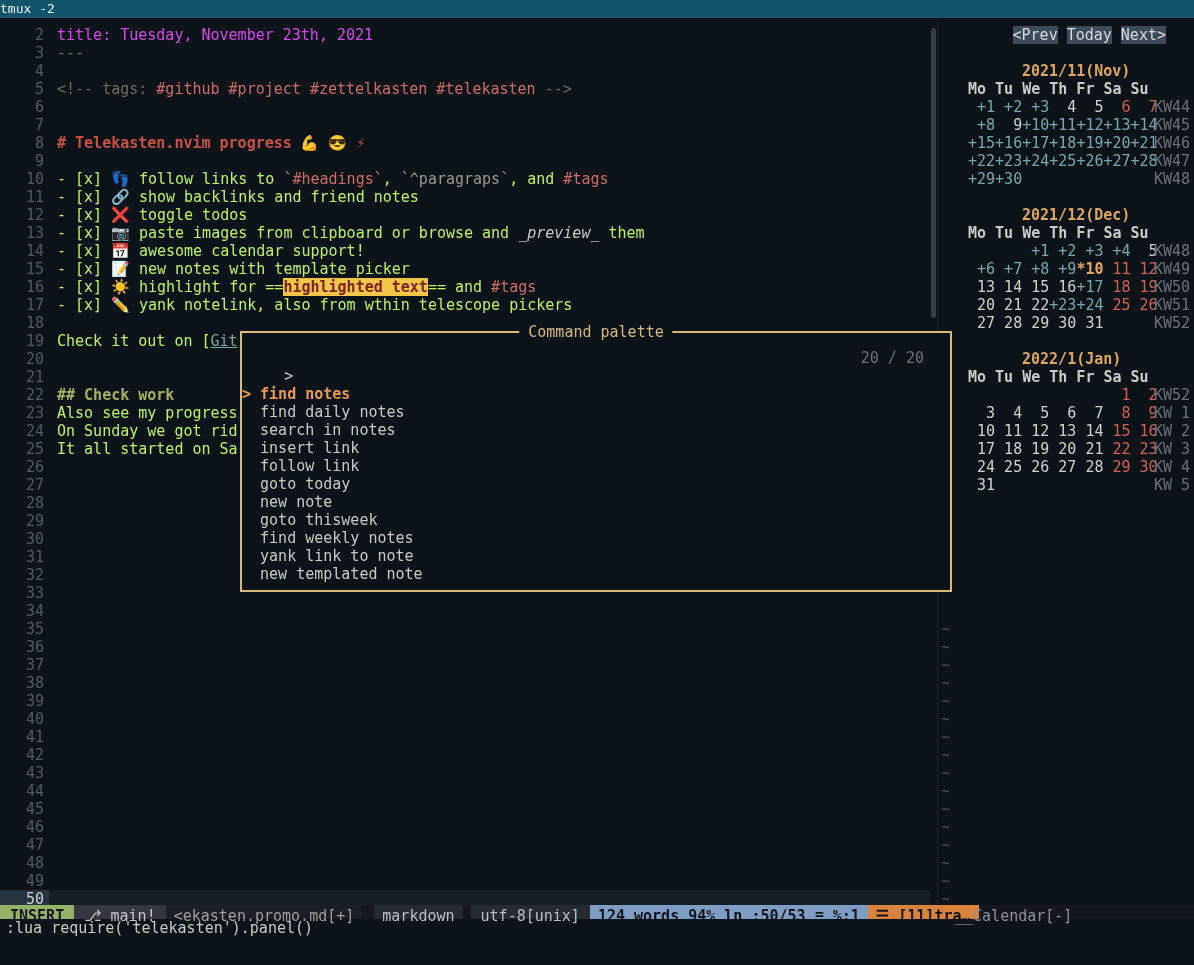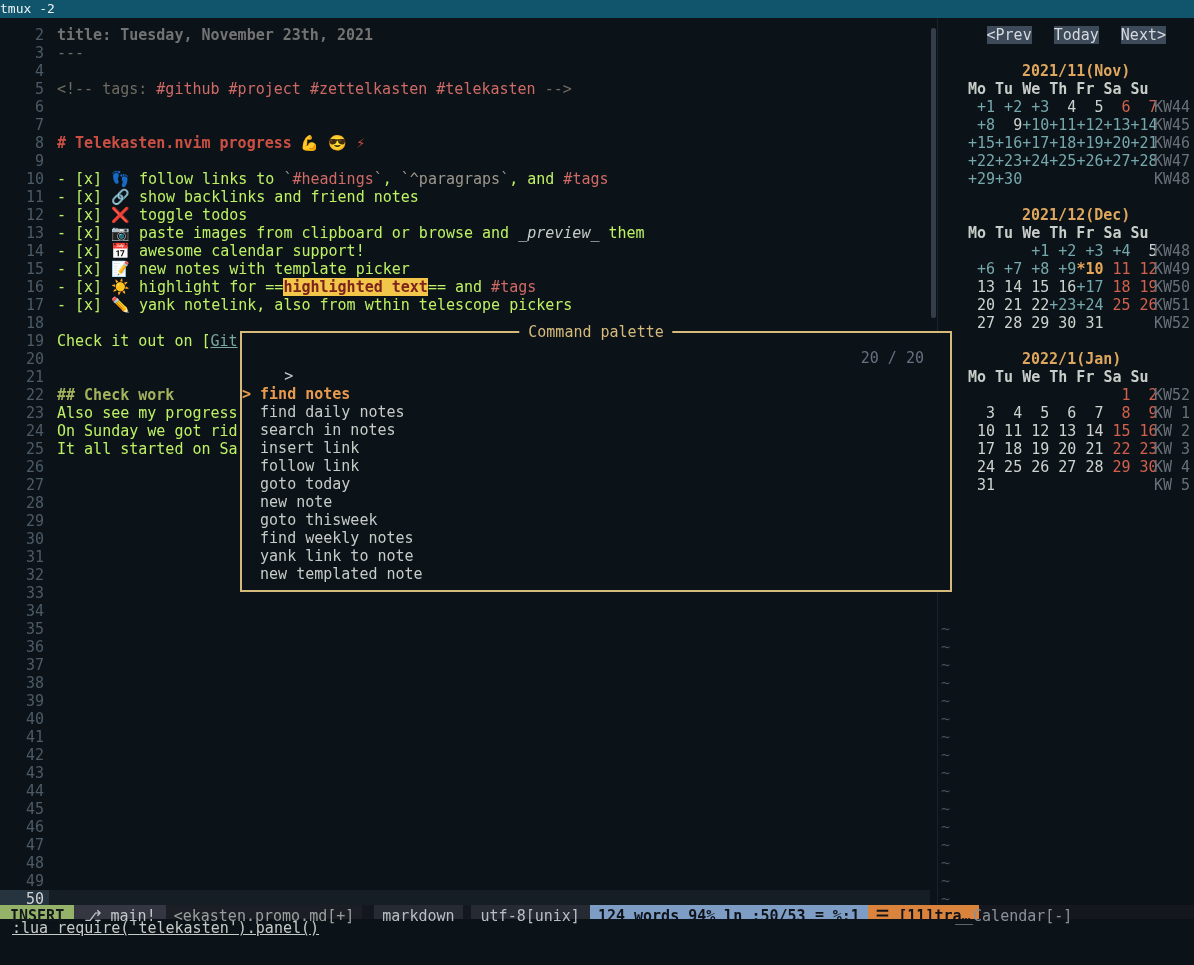--- a/index.html
+++ b/index.html
@@ -14,21 +14,21 @@
   
   .main { height:887px; display:flex; overflow:hidden; }
   .editor { width:930px; padding-top:8px; overflow:hidden; }
   .eline { height:18px; line-height:18px; white-space:pre; display:flex; }
   .eline.cursor { background:#151e25; }
   .gut { display:inline-block; width:49px; text-align:right; padding-right:5px;
     color:#4d5b66; flex:none; }
   .eline.cursor .gut { background:#26343f; color:#ced2d4; }
   .etext { margin-left:8px; white-space:pre; }
   .s-t  { color:#bef264; }
-  .s-ti { color:#737373; font-weight:bold; }
+  .s-ti { color:#d946ef; font-weight:normal; }
   .s-cm { color:#6f6b63; }
   .s-tag{ color:#cf6a66; }
   .s-h1 { color:#cc4f44; font-weight:bold; }
   .s-h2 { color:#a3b35c; font-weight:bold; }
   .s-code{ color:#9b978d; }
   .s-em { color:#c7cbc7; font-style:italic; }
   .s-hl { background:#f2c649; color:#7c231d; font-weight:bold; }
   .s-link{ color:#79a89d; text-decoration:underline; }
 
   
@@ -46,21 +46,21 @@
   .crow.tilde { padding-left:0; color:#41505c; }
   .crow .kw { position:absolute; right:4px; color:#697079; }
   .cell.s-p { color:#74a8ad; }
   .cell.s-d { color:#ced2ce; }
   .cell.s-e { color:#d2604d; }
   .cell.s-t { color:#e8a659; font-weight:bold; }
   .cell.s-x { color:#ced2ce; }
   .navrow { height:18px; line-height:18px; text-align:right; padding-right:28px;
     white-space:pre; }
   .navbtn { display:inline-block; background:#3c4a59; color:#d6dade;
-    margin-left:22px; }
+    margin-left:9px; }
 
   
   .palette { position:absolute; left:240px; top:331px; width:712px; height:261px;
     background:#0c1318; border:2px solid #d5ba7c; z-index:10; }
   .palette .ptitle { position:absolute; top:-10px; left:50%;
     transform:translateX(-50%); background:#0c1318; padding:0 9px;
     color:#d5ba7c; line-height:18px; }
   .prow { height:18px; line-height:18px; white-space:pre; padding-left:6px;
     position:relative; }
   .prompt-row { margin-top:16px; }
@@ -78,21 +78,21 @@
   .sl-branch{ background:#343742; color:#c3c7c9; padding:0 10px; }
   .sl-file  { background:#1b1e24; color:#9aa09e; padding:0 8px; }
   .sl-ft    { background:#262a33; color:#b9bfc3; padding:0 8px; margin-left:12px; }
   .sl-enc   { background:#262a33; color:#b9bfc3; padding:0 10px; margin-left:8px; }
   .sl-spacer{ flex:1; }
   .sl-words { background:#7e9dc4; color:#0f1319; font-weight:bold; padding:0 8px; }
   .sl-extra { background:#da833d; color:#0f1319; font-weight:bold; padding:0 8px; }
   .sl-cal   { flex:1; color:#8b9199; padding-left:18px; line-height:22px; }
 
   
-  .cmdline { height:18px; line-height:18px; padding-left:12px; white-space:pre;text-decoration:underline; }
+  .cmdline { height:18px; line-height:18px; padding-left:6px; white-space:pre; }
   .modeline { height:20px; line-height:20px; position:relative; white-space:pre; }
 </style>
 </head>
 <body>
 
 <div class="tmuxbar">
   <span>tmux  -2</span>
 </div>
 
 <div class="main">

